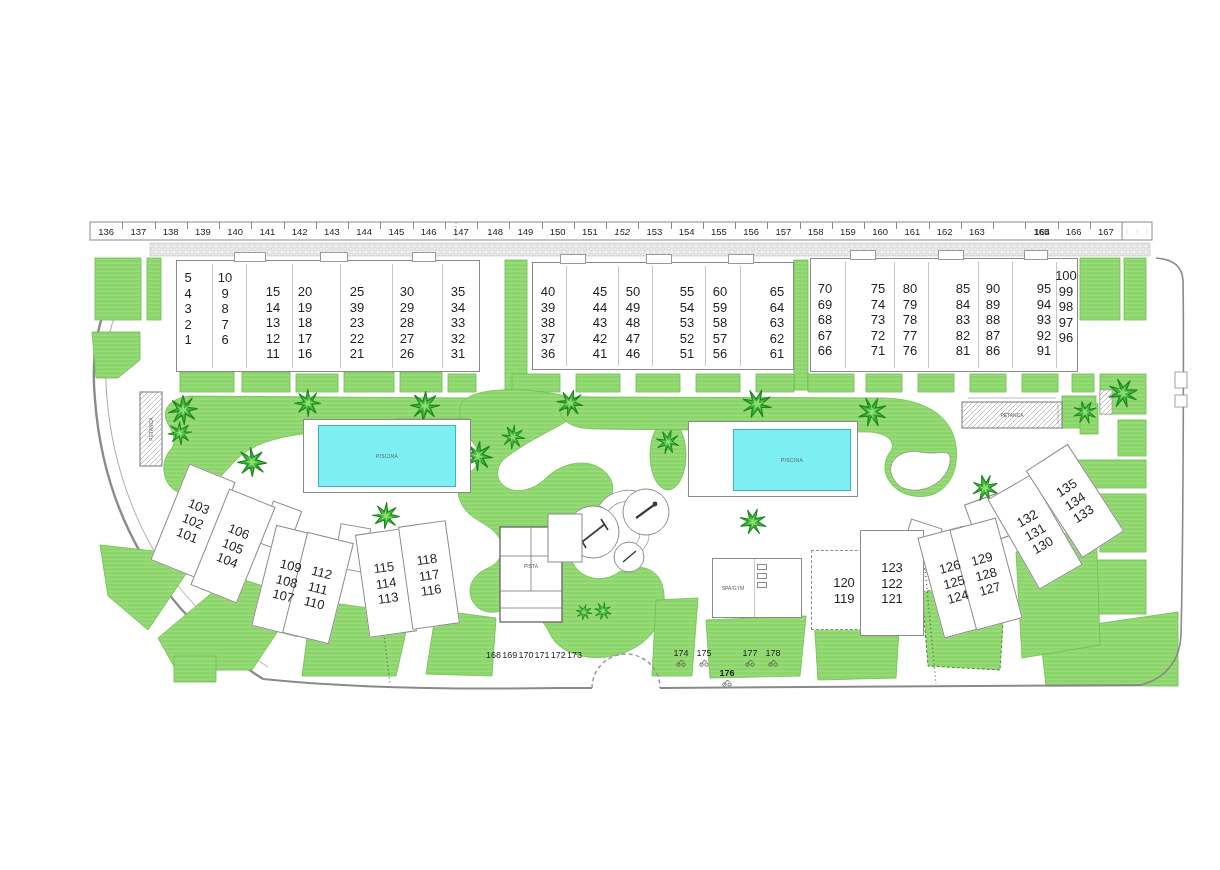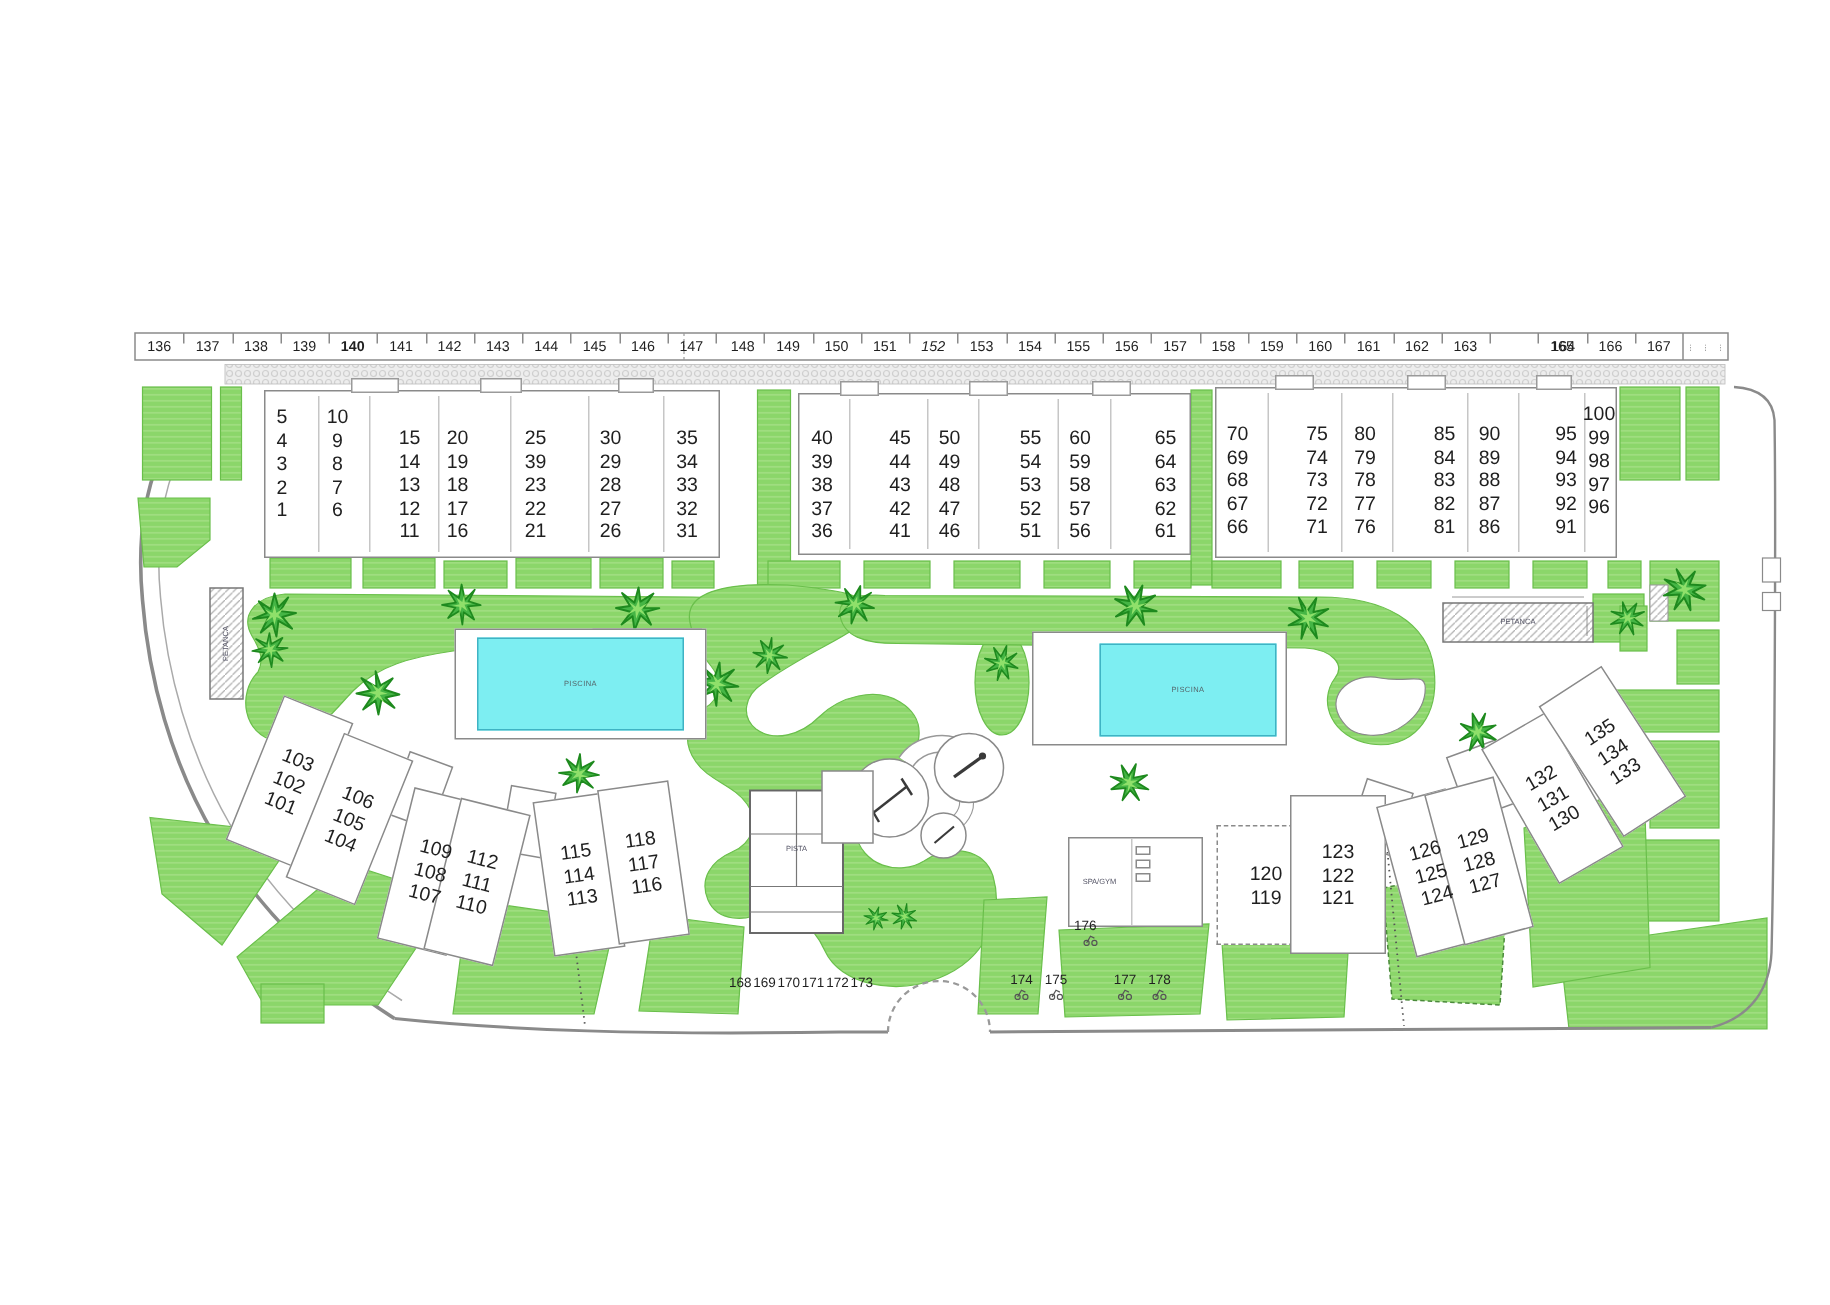--- a/index.html
+++ b/index.html
@@ -221,21 +221,21 @@
   <div class="blabel" style="left:962px;top:411px;width:100px;height:8px">PETANCA</div>
   <div class="blabel" style="left:128px;top:425px;width:46px;height:8px;transform:rotate(-90deg)">PETANCA</div>
 
 <div class="pcell" style="left: 90px; width: 32.25px;">136</div>
     <div class="pcell" style="left: 122.25px; width: 32.25px;">137</div>
     <div class="ptick" style="left: 122.25px;"></div>
     <div class="pcell" style="left: 154.5px; width: 32.25px;">138</div>
     <div class="ptick" style="left: 154.5px;"></div>
     <div class="pcell" style="left: 186.75px; width: 32.25px;">139</div>
     <div class="ptick" style="left: 186.75px;"></div>
-    <div class="pcell" style="left: 219px; width: 32.25px; font-weight: bold;">140</div>
+    <div class="pcell" style="left: 219px; width: 32.25px;">140</div>
     <div class="ptick" style="left: 219px;"></div>
     <div class="pcell" style="left: 251.25px; width: 32.25px;">141</div>
     <div class="ptick" style="left: 251.25px;"></div>
     <div class="pcell" style="left: 283.5px; width: 32.25px;">142</div>
     <div class="ptick" style="left: 283.5px;"></div>
     <div class="pcell" style="left: 315.75px; width: 32.25px;">143</div>
     <div class="ptick" style="left: 315.75px;"></div>
     <div class="pcell" style="left: 348px; width: 32.25px;">144</div>
     <div class="ptick" style="left: 348px;"></div>
     <div class="pcell" style="left: 380.25px; width: 32.25px;">145</div>
@@ -538,21 +538,21 @@
     <div style="position: absolute; left: 670px; top: 648px; width: 22px; text-align: center; z-index: 4;"><div class="bnum">174</div><span><svg class="moto" width="10" height="9" viewBox="0 0 10 9">
           <circle cx="2.4" cy="6.6" r="1.7" fill="none" stroke="#555" stroke-width="0.8"></circle>
           <circle cx="7.6" cy="6.6" r="1.7" fill="none" stroke="#555" stroke-width="0.8"></circle>
           <path d="M2.4,6.6 L5,2.2 L7.6,3.4" fill="none" stroke="#555" stroke-width="0.8"></path>
         </svg></span></div>
     <div style="position: absolute; left: 693px; top: 648px; width: 22px; text-align: center; z-index: 4;"><div class="bnum">175</div><span><svg class="moto" width="10" height="9" viewBox="0 0 10 9">
           <circle cx="2.4" cy="6.6" r="1.7" fill="none" stroke="#555" stroke-width="0.8"></circle>
           <circle cx="7.6" cy="6.6" r="1.7" fill="none" stroke="#555" stroke-width="0.8"></circle>
           <path d="M2.4,6.6 L5,2.2 L7.6,3.4" fill="none" stroke="#555" stroke-width="0.8"></path>
         </svg></span></div>
-    <div style="position: absolute; left: 716px; top: 612px; width: 22px; text-align: left; z-index: 4;"><div class="bnum">176</div><span><svg class="moto" width="10" height="9" viewBox="0 0 10 9">
+    <div style="position: absolute; left: 716px; top: 668px; width: 22px; text-align: center; z-index: 4; font-weight: bold;"><div class="bnum">176</div><span><svg class="moto" width="10" height="9" viewBox="0 0 10 9">
           <circle cx="2.4" cy="6.6" r="1.7" fill="none" stroke="#555" stroke-width="0.8"></circle>
           <circle cx="7.6" cy="6.6" r="1.7" fill="none" stroke="#555" stroke-width="0.8"></circle>
           <path d="M2.4,6.6 L5,2.2 L7.6,3.4" fill="none" stroke="#555" stroke-width="0.8"></path>
         </svg></span></div>
     <div style="position: absolute; left: 739px; top: 648px; width: 22px; text-align: center; z-index: 4;"><div class="bnum">177</div><span><svg class="moto" width="10" height="9" viewBox="0 0 10 9">
           <circle cx="2.4" cy="6.6" r="1.7" fill="none" stroke="#555" stroke-width="0.8"></circle>
           <circle cx="7.6" cy="6.6" r="1.7" fill="none" stroke="#555" stroke-width="0.8"></circle>
           <path d="M2.4,6.6 L5,2.2 L7.6,3.4" fill="none" stroke="#555" stroke-width="0.8"></path>
         </svg></span></div>
     <div style="position: absolute; left: 762px; top: 648px; width: 22px; text-align: center; z-index: 4;"><div class="bnum">178</div><span><svg class="moto" width="10" height="9" viewBox="0 0 10 9">

